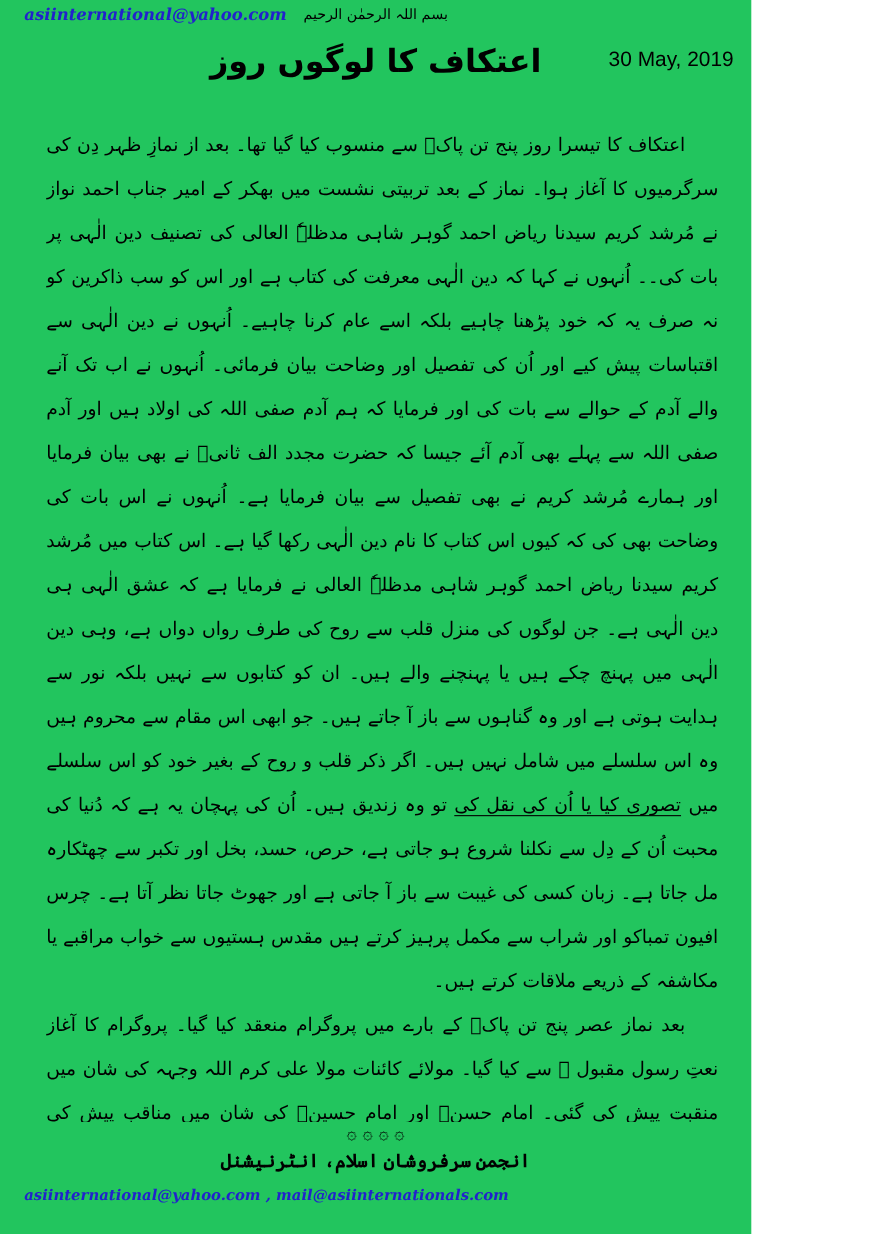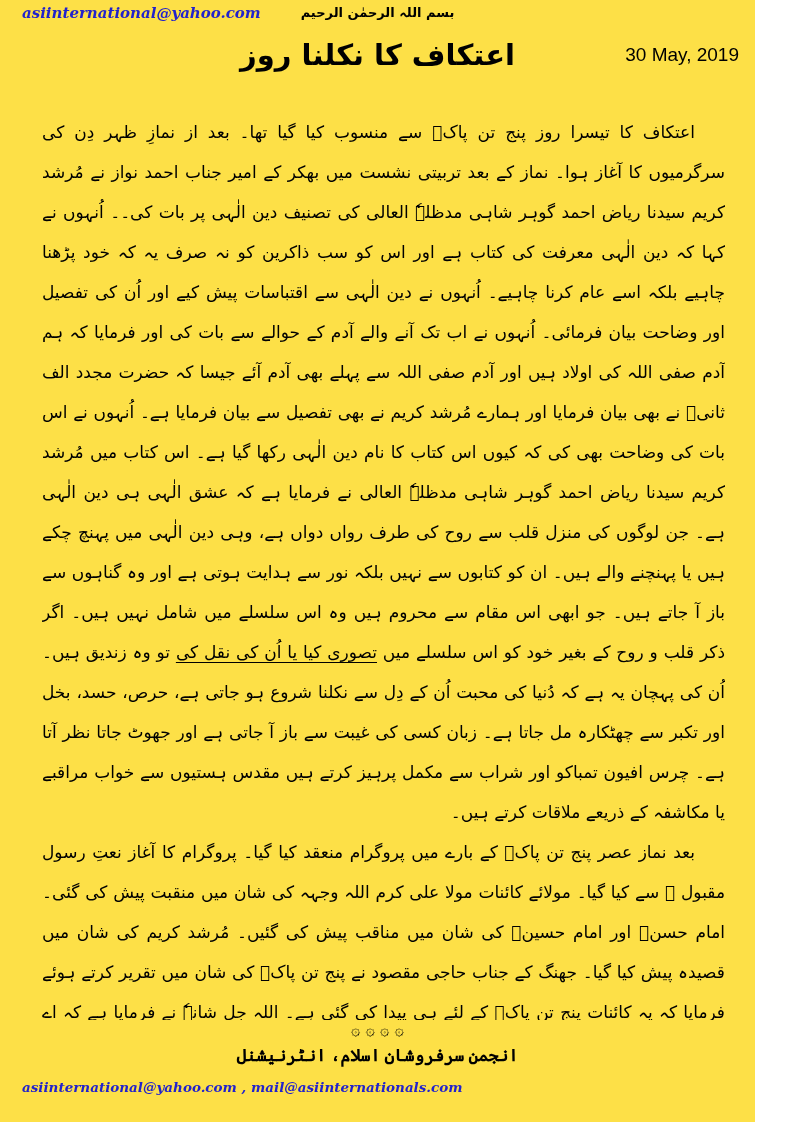--- a/index.html
+++ b/index.html
@@ -1,24 +1,24 @@
 <!DOCTYPE html>
 <html lang="ur"><head>
 <meta charset="utf-8">
 <style>
   html,body{margin:0;padding:0;background:#fff;}
-  .page{position:relative;width:755px;height:1122px;background:#fde047;overflow:hidden;
+  .page{position:relative;width:683px;height:1122px;background:#22c55e;overflow:hidden;
         font-family:"DejaVu Sans",sans-serif;color:#000;}
 
   
   .top-email{position:absolute;left:22px;top:4px;
              font-family:"DejaVu Serif",serif;font-style:italic;font-weight:bold;
              font-size:15px;color:#2222cc;text-decoration:none;}
   .bismillah{position:absolute;top:5px;left:0;right:0;text-align:center;
-             font-weight:bold;font-size:13px;direction:rtl;}
+             font-weight:normal;font-size:13px;direction:rtl;}
   .date{position:absolute;right:16px;top:44px;font-size:19px;
         font-family:"Liberation Sans","DejaVu Sans",sans-serif;}
   .title{position:absolute;top:38px;left:0;right:0;margin:0;text-align:center;
          direction:rtl;font-size:29px;font-weight:bold;font-family:"DejaVu Sans",sans-serif;}
 
   
   .body{position:absolute;top:112px;left:30px;right:30px;height:908px;overflow:hidden;
         direction:rtl;text-align:justify;font-size:17px;line-height:40px;margin-left:12px;}
   .para{margin:0;text-indent:30px;}
   .para u{text-underline-offset:4px;}
@@ -40,21 +40,21 @@
 <body>
 
 <div class="page">
 
   <a class="top-email">asiinternational@yahoo.com</a>
 
   <div class="bismillah">بسم اللہ الرحمٰن الرحیم</div>
 
   <div class="date">30 May, 2019</div>
 
-  <h1 class="title">اعتکاف کا نکلنا روز</h1>
+  <h1 class="title">اعتکاف کا لوگوں روز</h1>
 
   <div class="body" id="body-paragraphs">
       <p class="para para-0"><span>اعتکاف کا تیسرا روز پنج تن پاکؑ سے منسوب کیا گیا تھا۔ بعد از نمازِ ظہر دِن کی سرگرمیوں کا آغاز ہوا۔ نماز کے بعد تربیتی نشست میں بھکر کے امیر جناب احمد نواز نے مُرشد کریم سیدنا ریاض احمد گوہر شاہی مدظلہٗ العالی کی تصنیف دین الٰہی پر بات کی۔۔ اُنہوں نے کہا کہ دین الٰہی معرفت کی کتاب ہے اور اس کو سب ذاکرین کو نہ صرف یہ کہ خود پڑھنا چاہیے بلکہ اسے عام کرنا چاہیے۔ اُنہوں نے دین الٰہی سے اقتباسات پیش کیے اور اُن کی تفصیل اور وضاحت بیان فرمائی۔ اُنہوں نے اب تک آنے والے آدم کے حوالے سے بات کی اور فرمایا کہ ہم آدم صفی اللہ کی اولاد ہیں اور آدم صفی اللہ سے پہلے بھی آدم آئے جیسا کہ حضرت مجدد الف ثانیؒ نے بھی بیان فرمایا اور ہمارے مُرشد کریم نے بھی تفصیل سے بیان فرمایا ہے۔ اُنہوں نے اس بات کی وضاحت بھی کی کہ کیوں اس کتاب کا نام دین الٰہی رکھا گیا ہے۔ اس کتاب میں مُرشد کریم سیدنا ریاض احمد گوہر شاہی مدظلہٗ العالی نے فرمایا ہے کہ عشق الٰہی ہی دین الٰہی ہے۔ جن لوگوں کی منزل قلب سے روح کی طرف رواں دواں ہے، وہی دین الٰہی میں پہنچ چکے ہیں یا پہنچنے والے ہیں۔ ان کو کتابوں سے نہیں بلکہ نور سے ہدایت ہوتی ہے اور وہ گناہوں سے باز آ جاتے ہیں۔ جو ابھی اس مقام سے محروم ہیں وہ اس سلسلے میں شامل نہیں ہیں۔ اگر ذکر قلب و روح کے بغیر خود کو اس سلسلے میں </span><u>تصوری کیا یا اُن کی نقل کی</u><span> تو وہ زندیق ہیں۔ اُن کی پہچان یہ ہے کہ دُنیا کی محبت اُن کے دِل سے نکلنا شروع ہو جاتی ہے، حرص، حسد، بخل اور تکبر سے چھٹکارہ مل جاتا ہے۔ زبان کسی کی غیبت سے باز آ جاتی ہے اور جھوٹ جاتا نظر آتا ہے۔ چرس افیون تمباکو اور شراب سے مکمل پرہیز کرتے ہیں مقدس ہستیوں سے خواب مراقبے یا مکاشفہ کے ذریعے ملاقات کرتے ہیں۔</span></p>
       <p class="para para-1"><span>بعد نماز عصر پنج تن پاکؑ کے بارے میں پروگرام منعقد کیا گیا۔ پروگرام کا آغاز نعتِ رسول مقبول ﷺ سے کیا گیا۔ مولائے کائنات مولا علی کرم اللہ وجہہ کی شان میں منقبت پیش کی گئی۔ امام حسنؑ اور امام حسینؑ کی شان میں مناقب پیش کی گئیں۔ مُرشد کریم کی شان میں قصیدہ پیش کیا گیا۔ جھنگ کے جناب حاجی مقصود نے پنج تن پاکؑ کی شان میں تقریر کرتے ہوئے فرمایا کہ یہ کائنات پنج تن پاکؑ کے لئے ہی پیدا کی گئی ہے۔ اللہ جل شانہٗ نے فرمایا ہے کہ اے محبوبؐ اگر میں آپ کو پیدا نہ کرتا تو یہ جہان پیدا نہ کرتا۔ اُنہوں نے حضرت علی کرم اللہ وجہہ کی حیات مبارک کے مختلف پہلوؤں کو بیان کیا، حضرت خاتونِ جنت رضی اللہ تعالیٰ عنہا کی فضیلت بیان کی اور زندگی میں آنے والی مشکلات پر آپ کے صبر اور حوصلہ کو بیان فرمایا۔ حضور اکرم ﷺ کی آپؑ میں محبت کو بیان کیا اور اس سلسلہ میں احادیث سنائیں۔ امام حسن علیہ السلام اور امام حسین علیہ السلام کے ساتھ حضور پاک ﷺ کی محبت کے واقعات سنائے اور اس بارے میں احادیث مبارکہ بیان کیں۔ مسجد میں حضرت علی کرم اللہ وجہہ حضور پاک ﷺ کے ساتھ موجود تھے اور صحابی بھی وہاں موجود تھے۔ آپ ﷺ نے فرمایا اللہ کو کوئی نہیں جانتا سوائے میرے اور علیؑ کے، اور مجھے کوئی نہیں جانتا سوائے اللہ اور علیؑ کے، اور علیؑ میرے اور اللہ کے سوا کوئی نہیں جانتا۔ یہ محفل افطار سے کچھ دیر پہلے تک جاری رہی۔ محفل کے اختتام پر حلقہ ذکر ترتیب دیا گیا اور دعائے خیر کی گئی۔</span></p>
     </div>
 
   <div class="ornaments">۞ ۞ ۞ ۞</div>
 
   <div class="org">انجمن سرفروشان اسلام، انٹرنیشنل</div>
 

